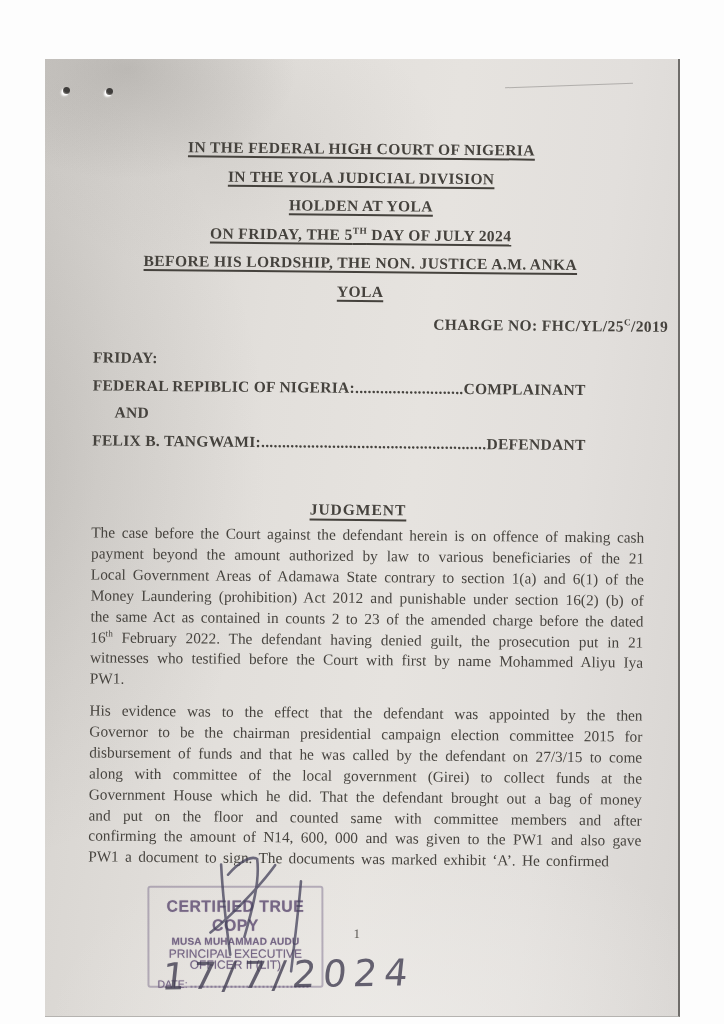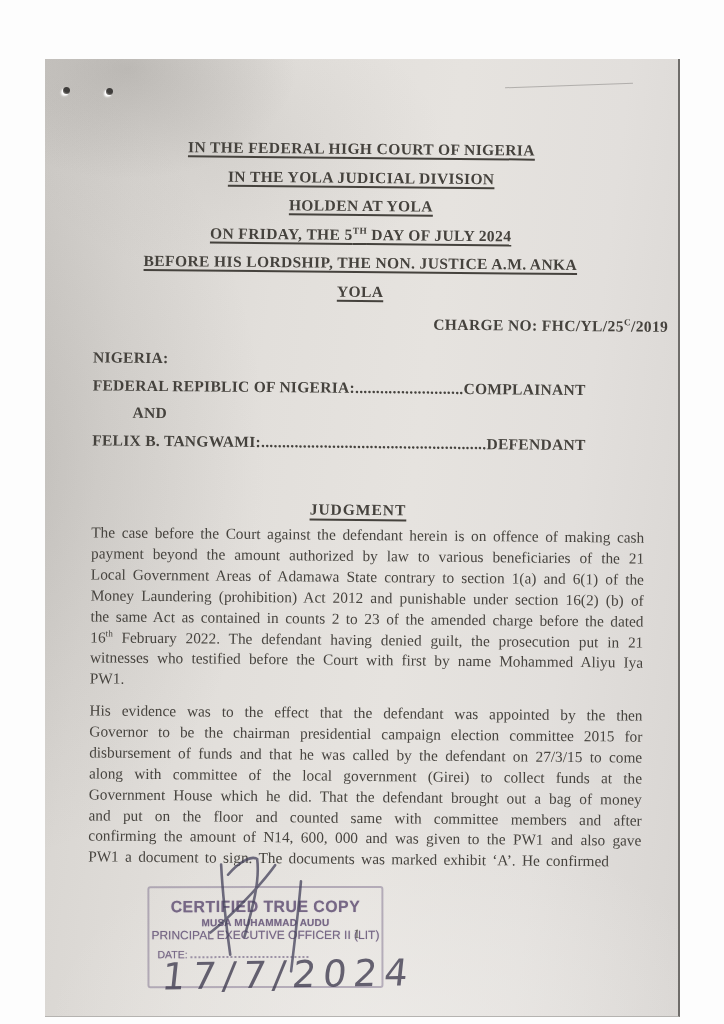--- a/index.html
+++ b/index.html
@@ -33,31 +33,31 @@
     transform:rotate(0.55deg);transform-origin:320px 90px;color:#45423d;}
   .hblock{position:absolute;left:0;top:76px;width:100%;text-align:center;}
   .hline{display:block;height:28.6px;line-height:28.6px;font-weight:bold;
     font-size:15.5px;letter-spacing:0.4px;white-space:nowrap;}
   .hline .u{text-decoration:underline;text-underline-offset:3px;text-decoration-thickness:1.5px;}
   sup{font-size:60%;vertical-align:super;line-height:0;}
   .charge{position:absolute;right:8px;top:256px;font-weight:bold;font-size:15.5px;letter-spacing:0.4px;}
   .pline{position:absolute;left:50px;font-weight:bold;font-size:15.5px;letter-spacing:0.3px;white-space:nowrap;}
   .between{top:292px;}
   .complainant{top:320px;}
-  .and{top:347px;left:90px;text-align:center;}
+  .and{top:347px;left:72px;text-align:center;}
   .defendant{top:375px;}
   .jheading{position:absolute;left:0;top:442px;width:100%;text-align:center;
     font-weight:bold;font-size:15.5px;letter-spacing:1px;}
   .jheading .u{text-decoration:underline;text-underline-offset:4px;text-decoration-thickness:1.6px;}
   .para{position:absolute;left:50px;width:553px;font-size:15.3px;line-height:20.9px;
     text-align:justify;word-spacing:2.5px;color:#47443f;margin:0;}
   .para1{top:466px;}
   .para2{top:644px;}
   
-  .stamp{position:absolute;left:110px;top:828px;width:236px;height:102px;
+  .stamp{position:absolute;left:110px;top:828px;width:176px;height:102px;
     border:2px solid rgba(106,91,126,0.45);border-radius:3px;
     text-align:center;color:#6d5d7e;transform:rotate(-0.6deg);
     font-family:"Liberation Sans", sans-serif;
     text-shadow:0 0 1px rgba(109,93,126,0.55);padding-top:9px;box-sizing:border-box;
     opacity:0.92;}
   .stamp .s1{font-size:16.5px;font-weight:bold;letter-spacing:0.5px;line-height:19px;transform:scaleX(0.96);}
   .stamp .s2{font-size:10px;font-weight:bold;line-height:14px;letter-spacing:0.2px;}
   .stamp .s3{font-size:12px;font-weight:normal;line-height:11px;}
   .stamp .s4{font-size:13px;font-weight:bold;line-height:15px;letter-spacing:0.3px;}
   .stamp .srow{margin-top:6px;font-size:10.5px;font-weight:normal;text-align:left;padding-left:8px;}
@@ -84,21 +84,21 @@
       <span class="hline"><span class="u">IN THE FEDERAL HIGH COURT OF NIGERIA</span></span>
       <span class="hline"><span class="u">IN THE YOLA JUDICIAL DIVISION</span></span>
       <span class="hline"><span class="u">HOLDEN AT YOLA</span></span>
       <span class="hline"><span class="u"><span>ON FRIDAY, THE 5</span><sup>TH</sup><span> DAY OF JULY 2024</span></span></span>
       <span class="hline"><span class="u">BEFORE HIS LORDSHIP, THE NON. JUSTICE A.M. ANKA</span></span>
       <span class="hline"><span class="u">YOLA</span></span>
     </div>
 
     <div class="charge"><span>CHARGE NO: FHC/YL/25</span><sup>C</sup><span>/2019</span></div>
 
-    <div class="pline between">NIGERIA:</div>
+    <div class="pline between">FRIDAY:</div>
     <div class="pline complainant">FEDERAL REPIBLIC OF NIGERIA:..........................COMPLAINANT</div>
     <div class="pline and">AND</div>
     <div class="pline defendant">FELIX B. TANGWAMI:......................................................DEFENDANT</div>
 
     <div class="jheading"><span class="u">JUDGMENT</span></div>
 
     <p class="para para1"><span>The case before the Court against the defendant herein is on offence of making cash payment beyond the amount authorized by law to various beneficiaries of the 21 Local Government Areas of Adamawa State contrary to section 1(a) and 6(1) of the Money Laundering (prohibition) Act 2012 and punishable under section 16(2) (b) of the same Act as contained in counts 2 to 23 of the amended charge before the dated 16</span><sup>th</sup><span> February 2022.  The defendant having denied guilt, the prosecution put in 21 witnesses who testified before the Court with first by name Mohammed Aliyu Iya PW1.</span></p>
 
     <p class="para para2">His evidence was to the effect that the defendant was appointed by the then Governor to be the chairman presidential campaign election committee 2015 for disbursement of funds and that he was called by the defendant on 27/3/15 to come along with committee of the local government (Girei) to collect funds at the Government House which he did.  That the defendant brought out a bag of money and put on the floor and counted same with committee members and after confirming the amount of N14, 600, 000 and was given to the PW1 and also gave PW1 a document to sign.  The documents was marked exhibit ‘A’.  He confirmed</p>
 

